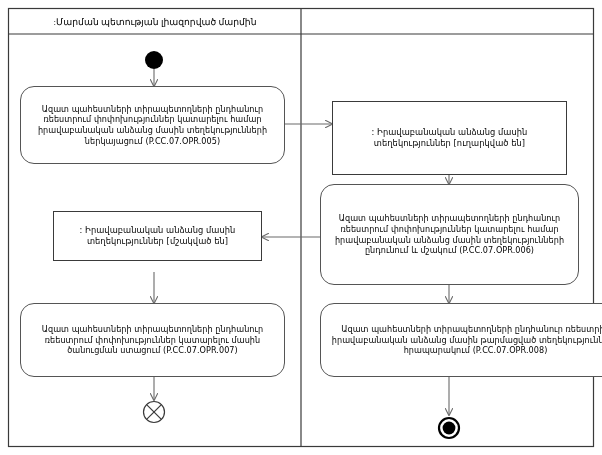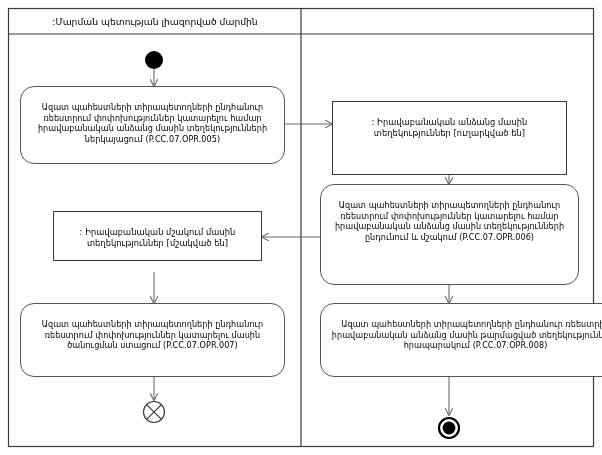--- a/index.html
+++ b/index.html
@@ -38,43 +38,44 @@
     stroke: #6a6a6a;
     stroke-width: 1.1;
     fill: none;
   }
   .node-box {
     position: absolute;
     box-sizing: border-box;
     background: #ffffff;
     border: 1.1px solid #555555;
     display: flex;
-    align-items: flex-start;
+    align-items: center;
     justify-content: center;
     text-align: center;
-    padding: 15px 8px;
+    padding: 2px 8px;
     line-height: 1.32;
     color: #000000;
   }
   .node-action {
     border-radius: 14px;
   }
   .node-object {
     border-radius: 0;
     border-color: #3a3a3a;
   }
   .lane-title {
     position: absolute;
     box-sizing: border-box;
     display: flex;
     align-items: center;
     justify-content: center;
     text-align: center;
     color: #000000;
     font-size: 9.2px;
+    font-family: Liberation Serif, serif;
   }
   .node-text {
     display: block;
     font-size: 8.1px;
     letter-spacing: 0.05px;
   }
   .node-object .node-text {
     font-size: 8.3px;
   }
   .marker-dot {
@@ -144,21 +145,21 @@
 
   <div class="lane-title" style="left:9px; top:9px; width:292px; height:25px;">
     <span>:Մարման պետության լիազորված մարմին</span>
   </div>
 
   <div class="node-box node-action" style="left:20px; top:86px; width:265px; height:78px;">
     <span class="node-text">Ազատ պահեստների տիրապետողների ընդհանուր ռեեստրում փոփոխություններ կատարելու համար իրավաբանական անձանց մասին տեղեկությունների ներկայացում (P.CC.07.OPR.005)</span>
   </div>
 
   <div class="node-box node-object" style="left:53px; top:211px; width:209px; height:50px;">
-    <span class="node-text">: Իրավաբանական մշակում մասին տեղեկություններ [մշակված են]</span>
+    <span class="node-text">: Իրավաբանական անձանց մասին տեղեկություններ [մշակված են]</span>
   </div>
 
   <div class="node-box node-action" style="left:20px; top:303px; width:265px; height:74px;">
     <span class="node-text">Ազատ պահեստների տիրապետողների ընդհանուր ռեեստրում փոփոխություններ կատարելու մասին ծանուցման ստացում (P.CC.07.OPR.007)</span>
   </div>
 
   <div class="node-box node-object" style="left:332px; top:101px; width:235px; height:74px;">
     <span class="node-text">: Իրավաբանական անձանց մասին տեղեկություններ [ուղարկված են]</span>
   </div>
 

